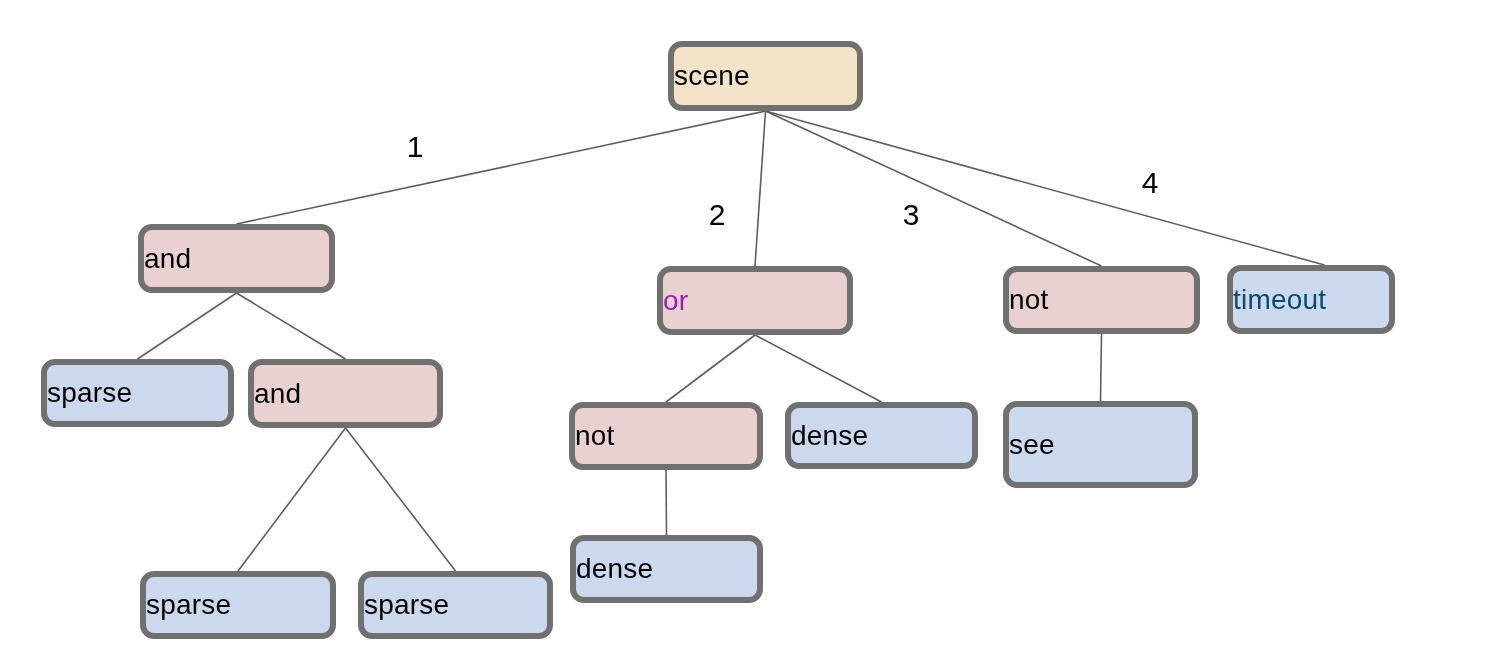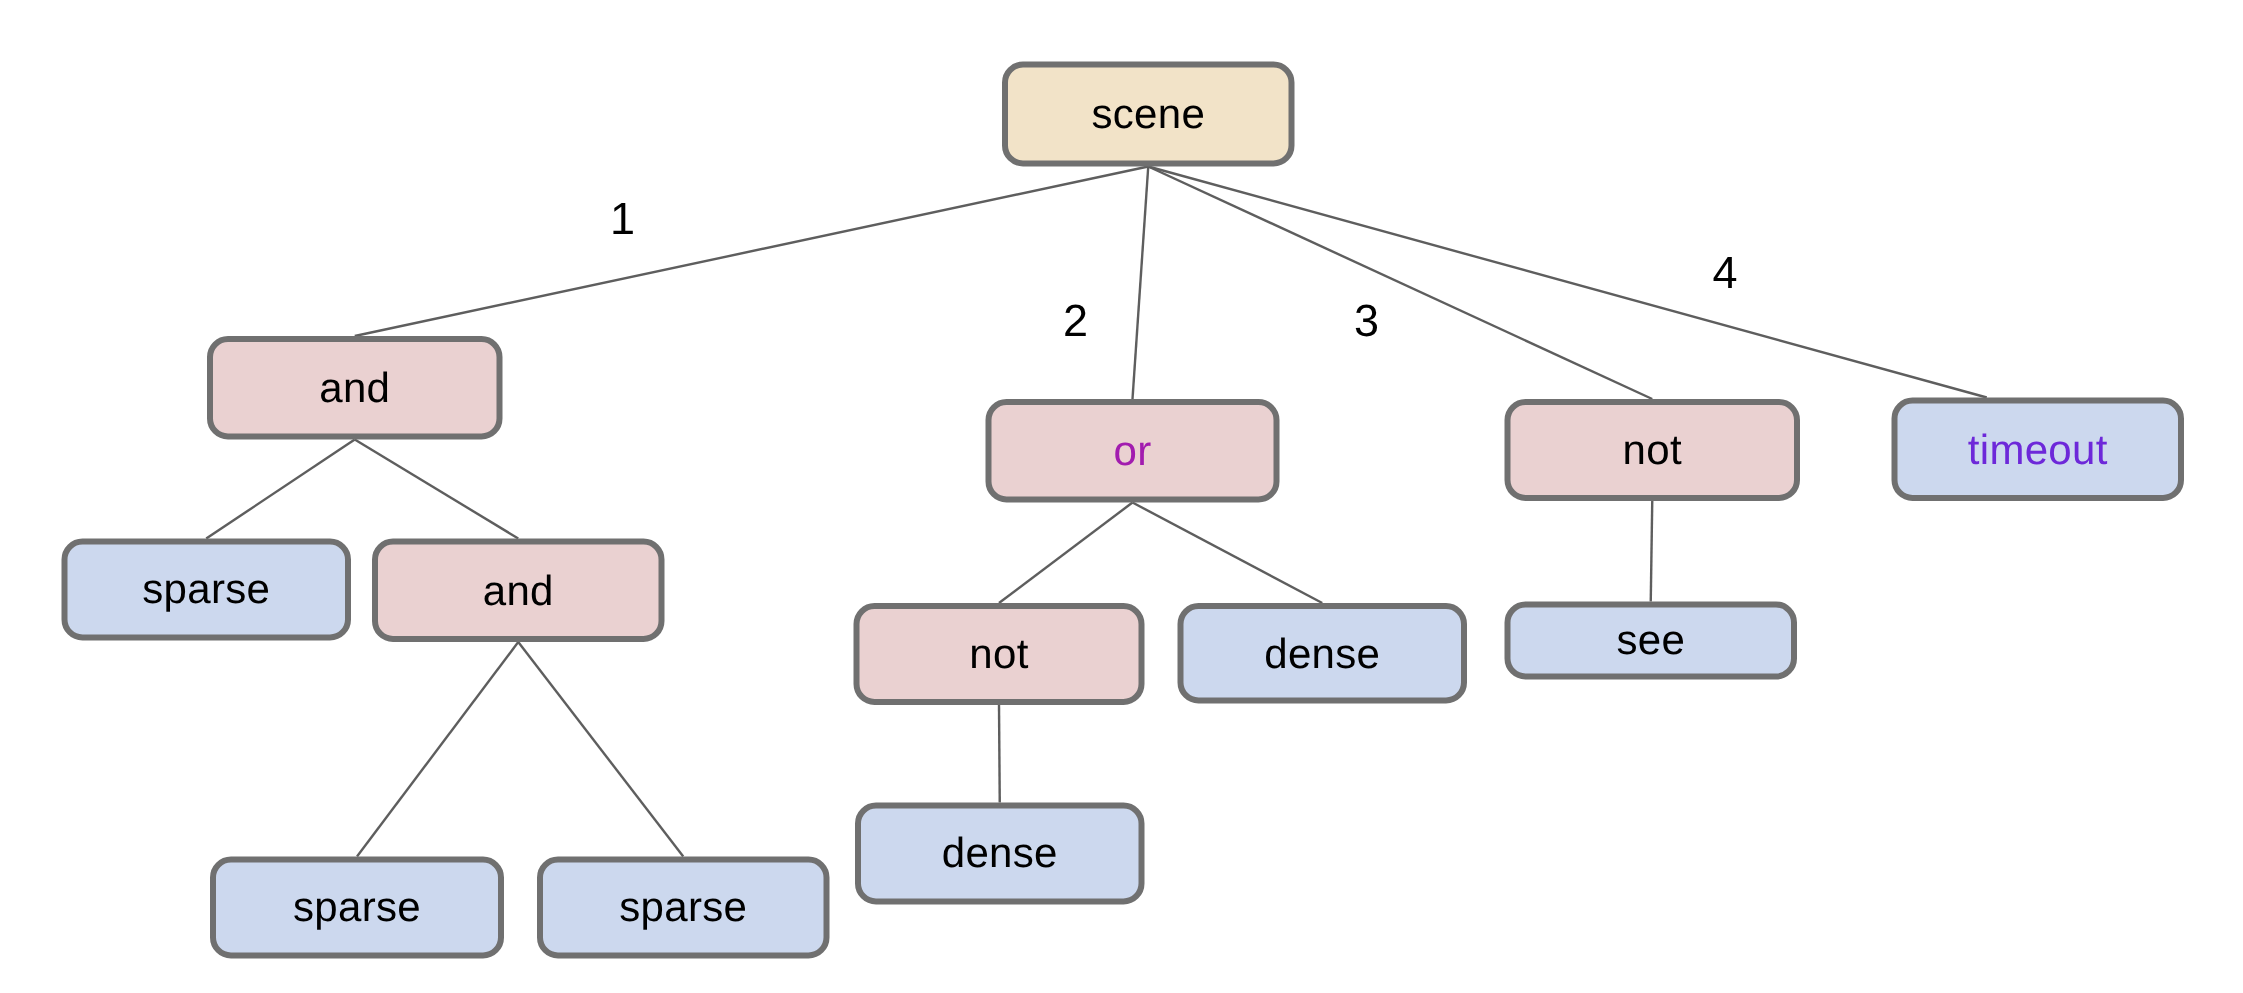--- a/index.html
+++ b/index.html
@@ -28,22 +28,21 @@
     top: 0;
     width: 100%;
     height: 100%;
     pointer-events: none;
   }
   .node {
     position: absolute;
     box-sizing: border-box;
     display: flex;
     align-items: center;
-    justify-content: center;
-    border: 4px solid #ec4899;
+    border: 6px solid #ec4899;
     border-radius: 14px;
     font-size: 28px;
     color: #000000;
     letter-spacing: 0.2px;
   }
   .edge-label {
     position: absolute;
     transform: translate(-50%, -50%);
     font-size: 30px;
     color: #000000;
@@ -74,36 +73,36 @@
       </div>
       <div class="node" style="left: 138px; top: 224px; width: 197px; height: 69px; background: rgb(234, 209, 209); border-color: rgb(112, 112, 112); color: rgb(0, 0, 0);">
         <span>and</span>
       </div>
       <div class="node" style="left: 657px; top: 266px; width: 196px; height: 69px; background: rgb(234, 209, 209); border-color: rgb(112, 112, 112); color: #a21caf;">
         <span>or</span>
       </div>
       <div class="node" style="left: 1003px; top: 266px; width: 197px; height: 68px; background: rgb(234, 209, 209); border-color: rgb(112, 112, 112); color: rgb(0, 0, 0);">
         <span>not</span>
       </div>
-      <div class="node" style="left: 1227px; top: 265px; width: 195px; height: 69px; background: rgb(204, 216, 238); border-color: rgb(112, 112, 112); color: #6d28d9; margin-left: 34px;">
+      <div class="node" style="left: 1227px; top: 265px; width: 168px; height: 69px; background: rgb(204, 216, 238); border-color: rgb(112, 112, 112); color: #0c4a6e;">
         <span>timeout</span>
       </div>
       <div class="node" style="left: 41px; top: 359px; width: 193px; height: 68px; background: rgb(204, 216, 238); border-color: rgb(112, 112, 112); color: rgb(0, 0, 0);">
         <span>sparse</span>
       </div>
       <div class="node" style="left: 248px; top: 359px; width: 195px; height: 69px; background: rgb(234, 209, 209); border-color: rgb(112, 112, 112); color: rgb(0, 0, 0);">
         <span>and</span>
       </div>
       <div class="node" style="left: 569px; top: 402px; width: 194px; height: 68px; background: rgb(234, 209, 209); border-color: rgb(112, 112, 112); color: rgb(0, 0, 0);">
         <span>not</span>
       </div>
       <div class="node" style="left: 785px; top: 402px; width: 193px; height: 67px; background: rgb(204, 216, 238); border-color: rgb(112, 112, 112); color: rgb(0, 0, 0);">
         <span>dense</span>
       </div>
-      <div class="node" style="left: 1003px; top: 401px; width: 195px; height: 52px; background: rgb(204, 216, 238); border-color: rgb(112, 112, 112); color: rgb(0, 0, 0);">
+      <div class="node" style="left: 1003px; top: 401px; width: 195px; height: 87px; background: rgb(204, 216, 238); border-color: rgb(112, 112, 112); color: rgb(0, 0, 0);">
         <span>see</span>
       </div>
       <div class="node" style="left: 140px; top: 571px; width: 196px; height: 68px; background: rgb(204, 216, 238); border-color: rgb(112, 112, 112); color: rgb(0, 0, 0);">
         <span>sparse</span>
       </div>
       <div class="node" style="left: 358px; top: 571px; width: 195px; height: 68px; background: rgb(204, 216, 238); border-color: rgb(112, 112, 112); color: rgb(0, 0, 0);">
         <span>sparse</span>
       </div>
       <div class="node" style="left: 570px; top: 535px; width: 193px; height: 68px; background: rgb(204, 216, 238); border-color: rgb(112, 112, 112); color: rgb(0, 0, 0);">
         <span>dense</span>

